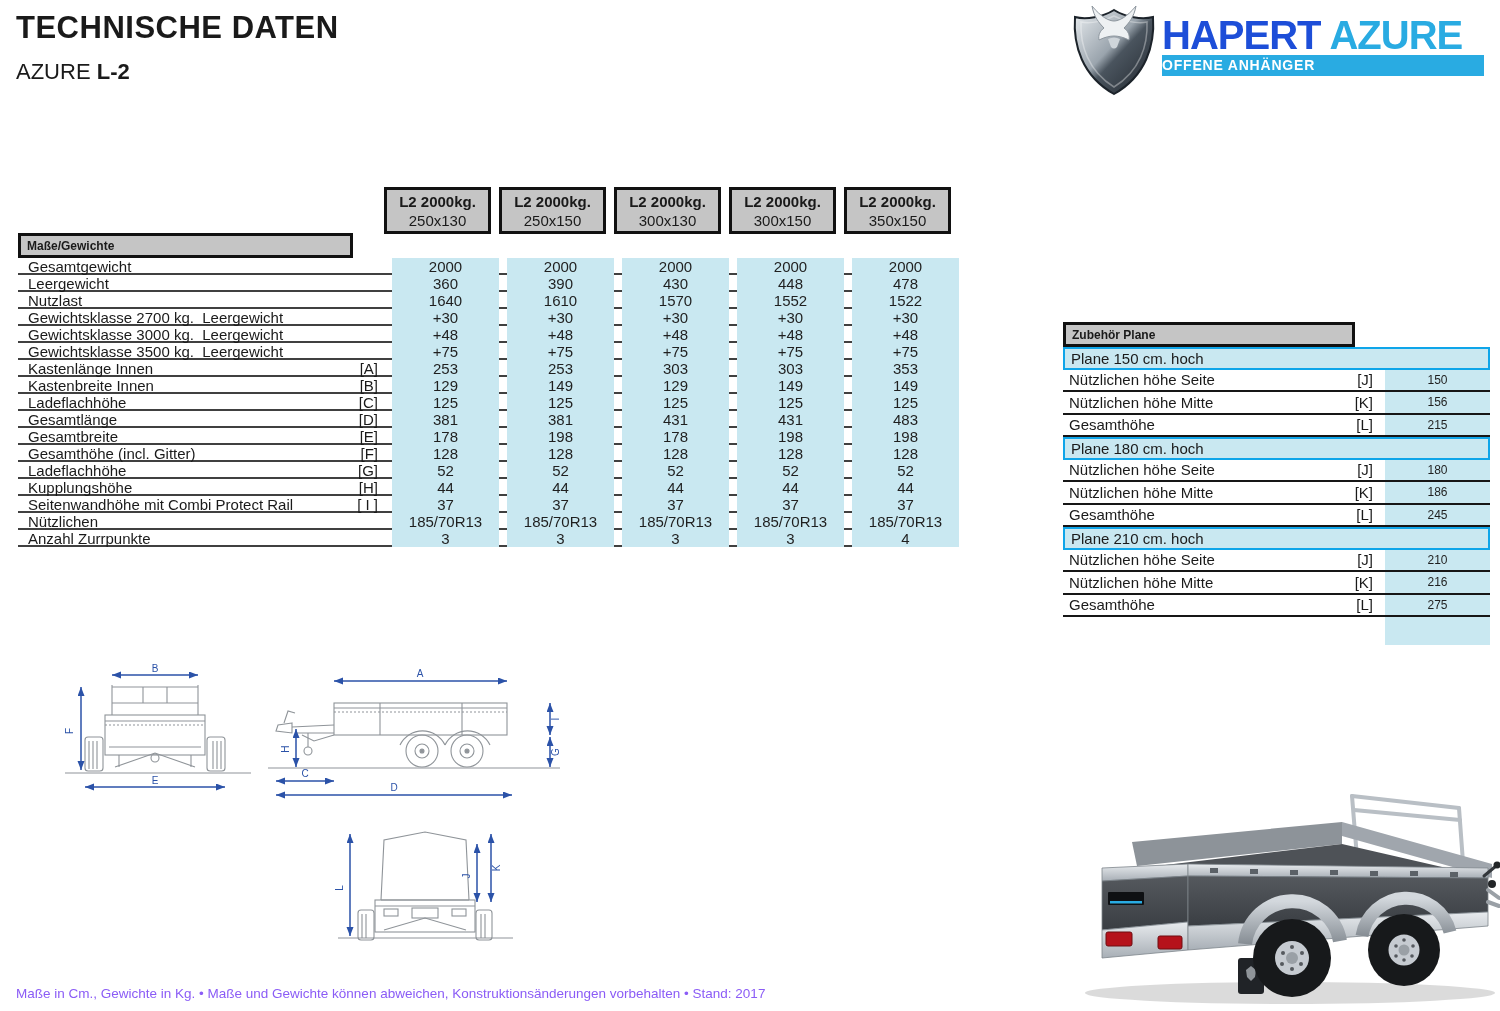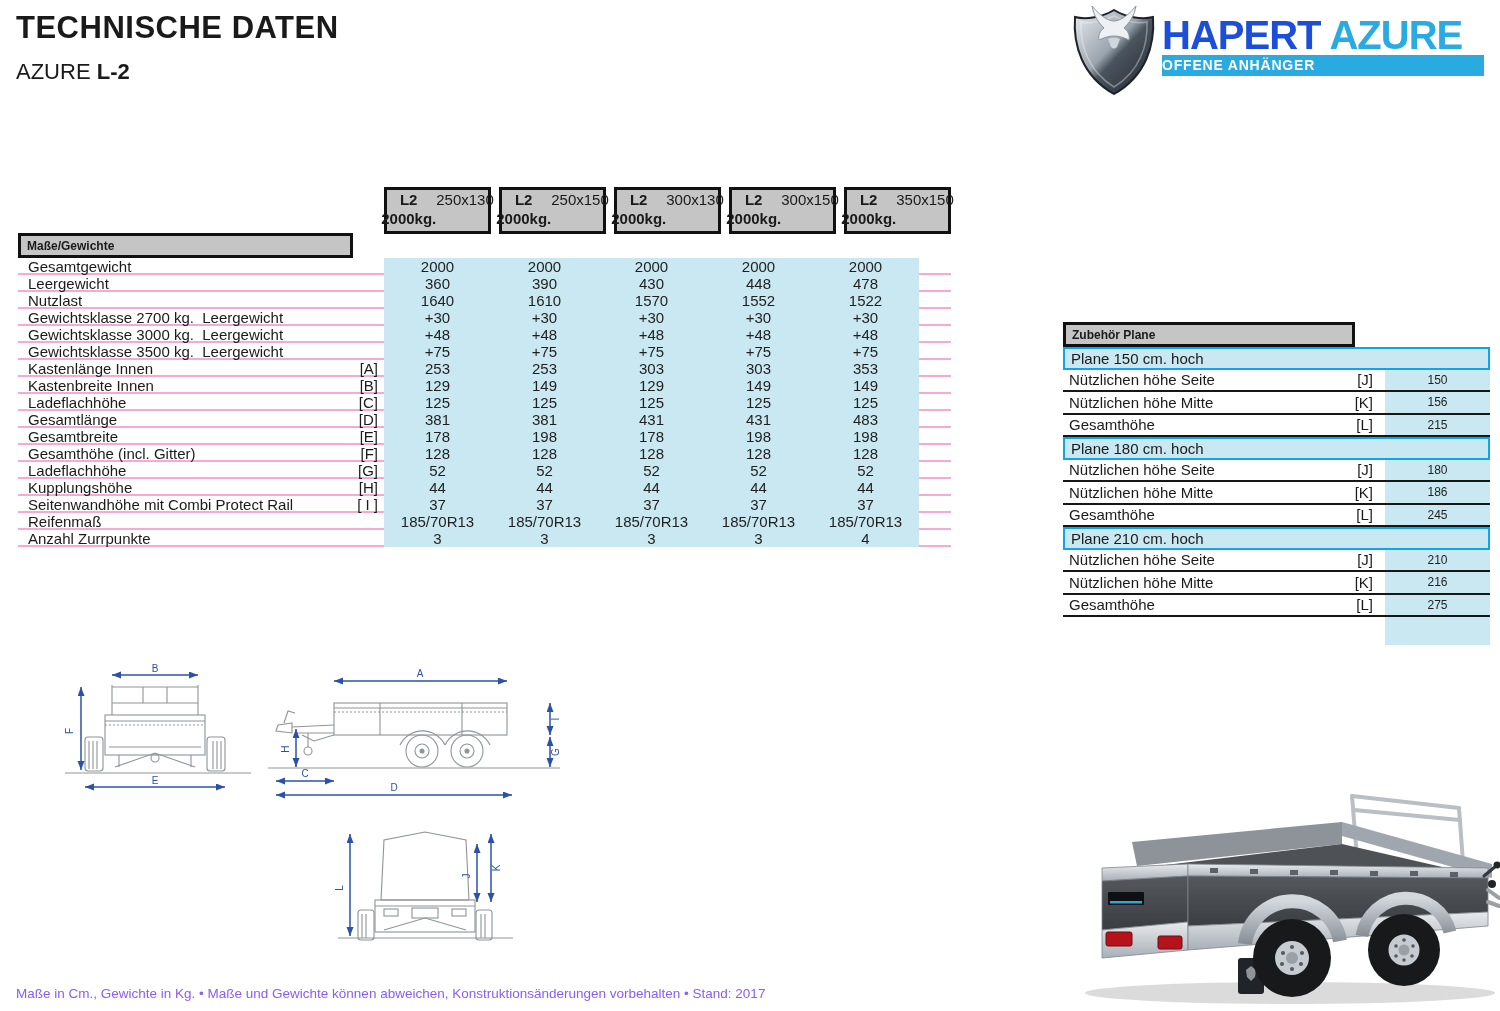--- a/index.html
+++ b/index.html
@@ -21,27 +21,27 @@
 
   
   .graybar{background:#C5C5C5;border:3px solid #111;box-sizing:border-box;
            font-weight:bold;font-size:12px;padding-left:6px;display:flex;align-items:center}
   #mwbar{left:18px;top:233px;width:335px;height:25px}
   #zbar{left:1063px;top:322px;width:292px;height:25px;z-index:3}
 
   
   #mwheaders{left:384px;top:187px;display:flex;gap:8px}
   .colhead{width:107px;height:47px;box-sizing:border-box;background:#C5C5C5;border:3px solid #111;
-           text-align:center;font-size:15px;display:flex;flex-direction:row;justify-content:center;line-height:19px}
+           text-align:center;font-size:15px;display:flex;flex-direction:column;justify-content:center;line-height:19px}
   .colhead .l1{font-weight:bold}
 
   
   #mtable{left:18px;top:258px;width:933px}
-  .trow{display:grid;grid-template-columns:366px 107px 107px 107px 107px 107px;
-        height:17px;border-bottom:2px solid #f9a8d4;box-sizing:border-box;align-items:stretch}
+  .trow{display:grid;grid-template-columns:366px 107px 107px 107px 107px 107px;column-gap:8px;
+        height:17px;border-bottom:2px solid #404040;box-sizing:border-box;align-items:stretch}
   .tlabel{display:flex;justify-content:space-between;align-items:center;padding:0 6px 0 10px;font-size:15px}
   .tname{white-space:pre}
   .tcode{white-space:pre}
   .tval{background:#C9E8F1;font-size:15px;display:flex;align-items:center;justify-content:center;color:#1f1f1f}
 
   
   #ztable{left:1063px;top:347px;width:427px}
   .zgt{height:22.5px;background:#C9E8F1;border:2px solid #0ea5e9;box-sizing:border-box;
        font-size:15px;display:flex;align-items:center;padding-left:6px}
   .zrow{display:grid;grid-template-columns:240px 82px 105px;height:22.5px;
@@ -265,21 +265,21 @@
         <span class="tcode">[ I ]</span>
       </div>
       <div class="tval">37</div>
       <div class="tval">37</div>
       <div class="tval">37</div>
       <div class="tval">37</div>
       <div class="tval">37</div>
     </div>
   <div class="trow">
       <div class="tlabel">
-        <span class="tname">Reifenmaß</span>
+        <span class="tname">Nützlichen</span>
         <span class="tcode"></span>
       </div>
       <div class="tval">185/70R13</div>
       <div class="tval">185/70R13</div>
       <div class="tval">185/70R13</div>
       <div class="tval">185/70R13</div>
       <div class="tval">185/70R13</div>
     </div>
   <div class="trow">
       <div class="tlabel">

